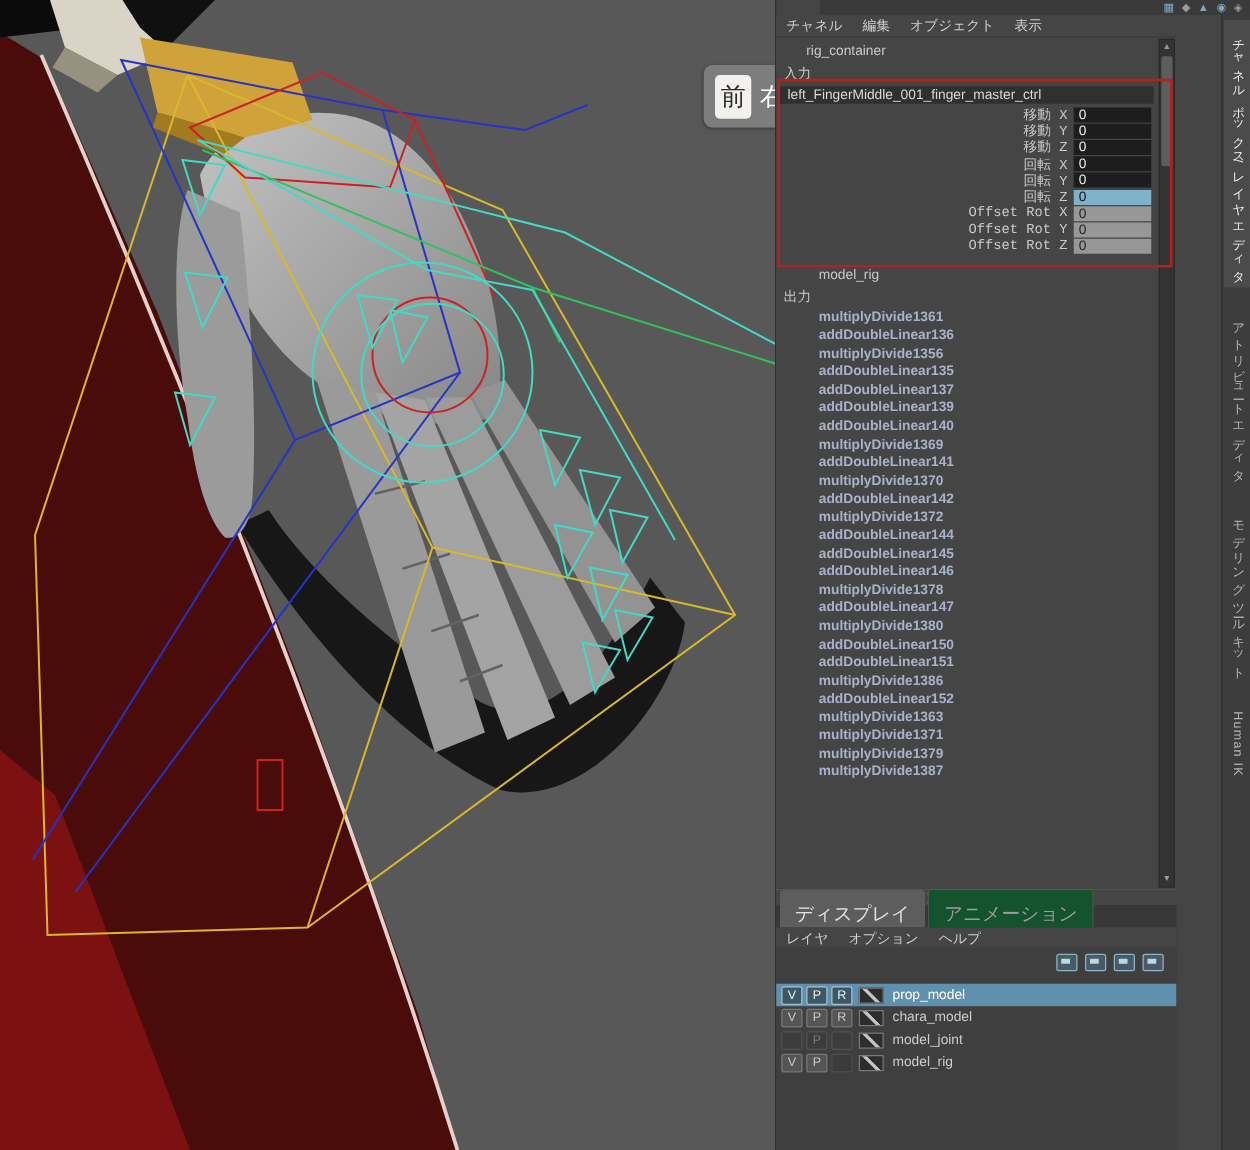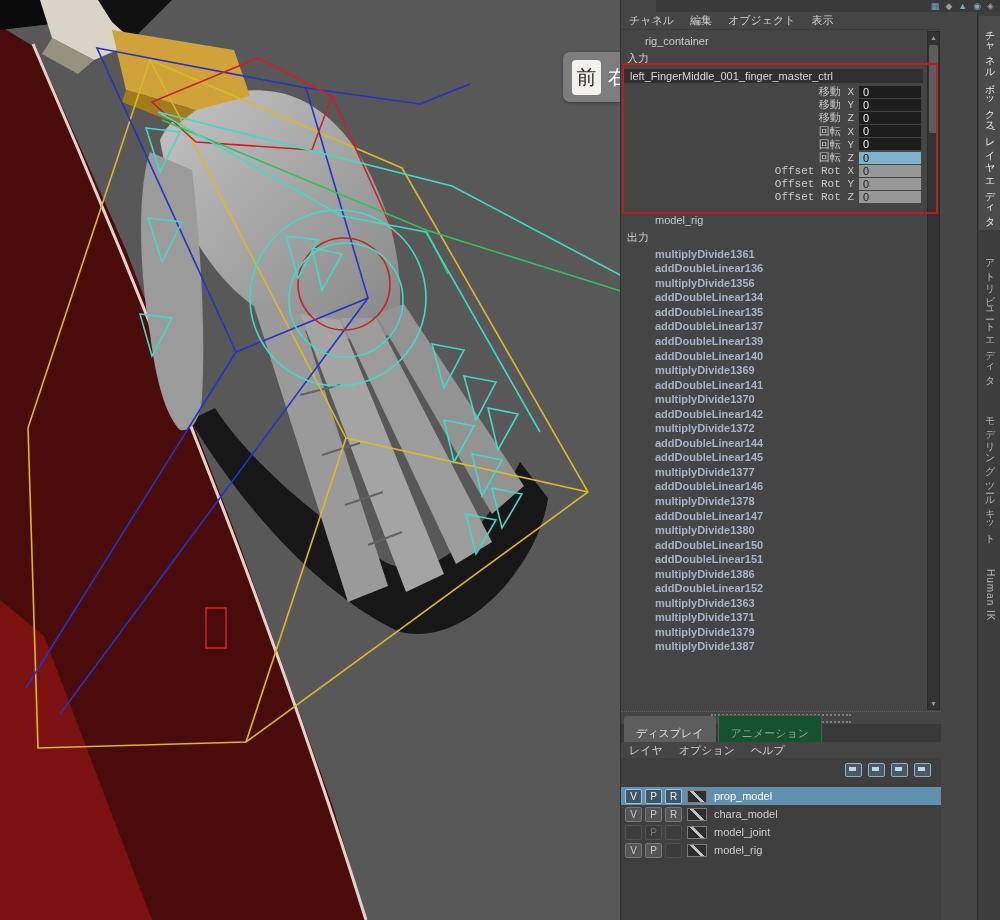--- a/index.html
+++ b/index.html
@@ -70,21 +70,21 @@
   
   #splitter{height:12px;background:#454545;display:flex;align-items:center;
      justify-content:center;cursor:row-resize;border-top:1px dotted #5e5e5e;}
   #splitter .grip{width:140px;height:5px;border-top:2px dotted #7a7a7a;
      border-bottom:2px dotted #7a7a7a;}
 
   
   #layer-editor{height:196px;background:#3f3f3f;display:flex;flex-direction:column;}
   .le-tabs{height:18px;background:#383838;display:flex;align-items:flex-end;gap:2px;
      padding-left:3px;}
-  .ltab{font-size:11px;padding:10px 12px 1px;border-radius:3px 3px 0 0;cursor:pointer;}
+  .ltab{font-size:15px;padding:10px 12px 1px;border-radius:3px 3px 0 0;cursor:pointer;}
   .ltab.active{background:#5d5d5d;color:#e3e3e3;}
   .ltab:not(.active){background:#14532d;color:#9d9d9d;border:1px solid #565656;border-bottom:none;}
   .le-menu{height:16px;display:flex;align-items:center;background:#454545;}
   .le-iconrow{height:24px;display:flex;justify-content:flex-end;align-items:center;
      padding-right:10px;gap:6px;background:#3f3f3f;}
   .layer-icon{width:15px;height:12px;border:1px solid #8fb3c6;border-radius:2px;
      position:relative;background:#4a5a64;cursor:pointer;}
   .layer-icon::after{content:"";position:absolute;left:3px;top:3px;width:7px;height:4px;
      background:#bcd8e6;}
   .layer-list{flex:1;padding-top:5px;}
@@ -268,33 +268,31 @@
           </div>
         </div>
 
       <div class="secondary-node">model_rig</div>
       <div class="section-label">出力</div>
 
       <div>
           <div class="out-node">multiplyDivide1361</div>
           <div class="out-node">addDoubleLinear136</div>
           <div class="out-node">multiplyDivide1356</div>
-          <div class="out-node">addDoubleLinear134</div>
           <div class="out-node">addDoubleLinear135</div>
           <div class="out-node">addDoubleLinear137</div>
           <div class="out-node">addDoubleLinear139</div>
           <div class="out-node">addDoubleLinear140</div>
           <div class="out-node">multiplyDivide1369</div>
           <div class="out-node">addDoubleLinear141</div>
           <div class="out-node">multiplyDivide1370</div>
           <div class="out-node">addDoubleLinear142</div>
           <div class="out-node">multiplyDivide1372</div>
           <div class="out-node">addDoubleLinear144</div>
           <div class="out-node">addDoubleLinear145</div>
-          <div class="out-node">multiplyDivide1377</div>
           <div class="out-node">addDoubleLinear146</div>
           <div class="out-node">multiplyDivide1378</div>
           <div class="out-node">addDoubleLinear147</div>
           <div class="out-node">multiplyDivide1380</div>
           <div class="out-node">addDoubleLinear150</div>
           <div class="out-node">addDoubleLinear151</div>
           <div class="out-node">multiplyDivide1386</div>
           <div class="out-node">addDoubleLinear152</div>
           <div class="out-node">multiplyDivide1363</div>
           <div class="out-node">multiplyDivide1371</div>

